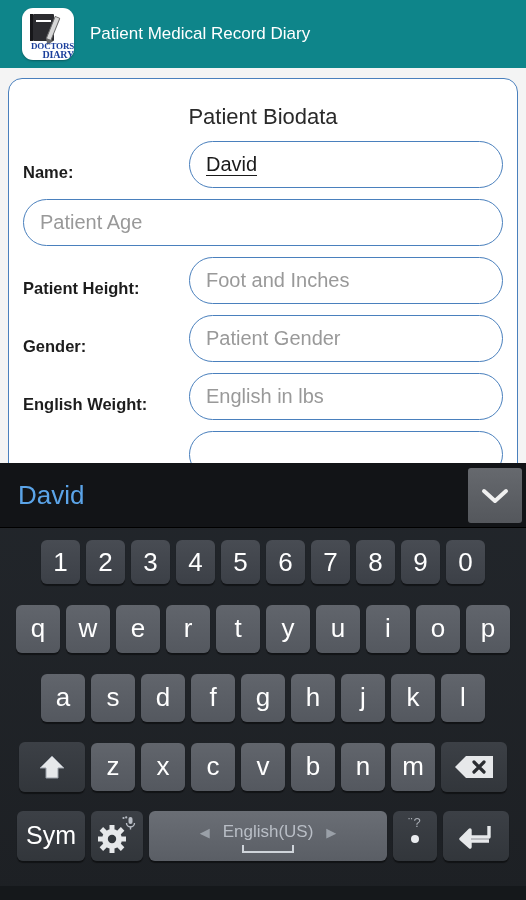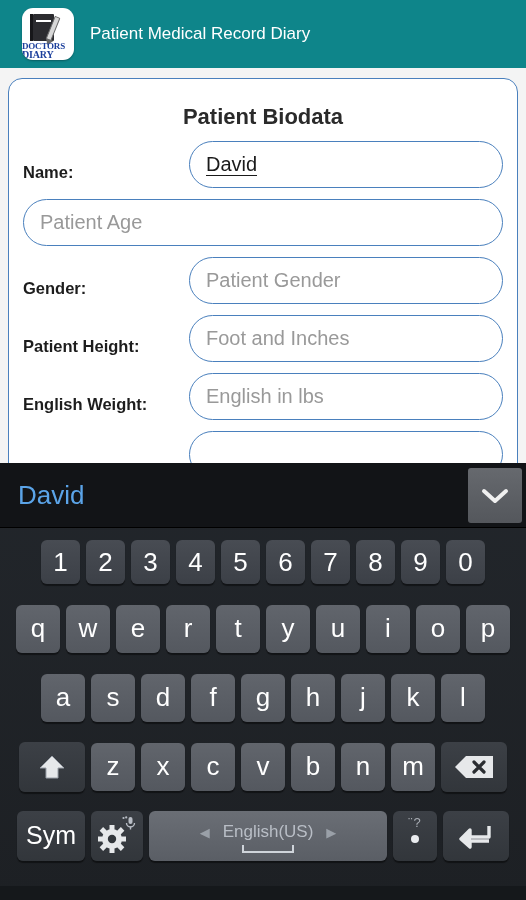--- a/index.html
+++ b/index.html
@@ -76,21 +76,21 @@
     position: absolute;
     left: -1px; bottom: -6px;
     border-left: 4px solid transparent;
     border-right: 4px solid transparent;
     border-top: 6px solid #6a6a6a;
   }
   .app-icon .icon-text1,
   .app-icon .icon-text2 {
     position: absolute;
     left: 0; width: 52px;
-    text-align: left;
+    text-align: right;
     color: #1b3f9c;
     font-weight: bold;
     font-family: "Liberation Serif", serif;
     letter-spacing: -0.2px;
   }
   .app-icon .icon-text1 { top: 33px; font-size: 9px; }
   .app-icon .icon-text2 { top: 41px; font-size: 10px; }
 
   .appbar-title {
     color: #ffffff;
@@ -117,21 +117,21 @@
     width: 510px;
     height: 470px;
     background: #ffffff;
     border: 1.5px solid #4a80bd;
     border-radius: 14px;
   }
 
   .card-title {
     text-align: center;
     font-size: 22px;
-    font-weight: bold;
+    font-weight: normal;
     color: #2a2a2a;
     margin-top: 25px;
     margin-bottom: 10px;
   }
 
   .field-row {
     display: flex;
     align-items: center;
     padding: 0 14px 0 14px;
     margin-top: 11px;
@@ -323,30 +323,30 @@
         </div>
       </div>
 
       <div class="field-row">
         <div class="field-input">
           <span>Patient Age</span>
         </div>
       </div>
 
       <div class="field-row">
+        <div class="field-label">Patient Height:</div>
+        <div class="field-input">
+          <span>Foot and Inches</span>
+        </div>
+      </div>
+
+      <div class="field-row">
         <div class="field-label">Gender:</div>
         <div class="field-input">
           <span>Patient Gender</span>
-        </div>
-      </div>
-
-      <div class="field-row">
-        <div class="field-label">Patient Height:</div>
-        <div class="field-input">
-          <span>Foot and Inches</span>
         </div>
       </div>
 
       <div class="field-row">
         <div class="field-label">English Weight:</div>
         <div class="field-input">
           <span>English in lbs</span>
         </div>
       </div>
 

